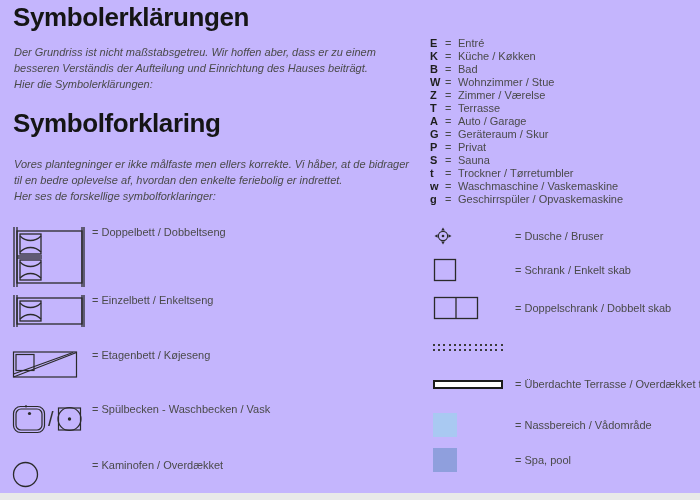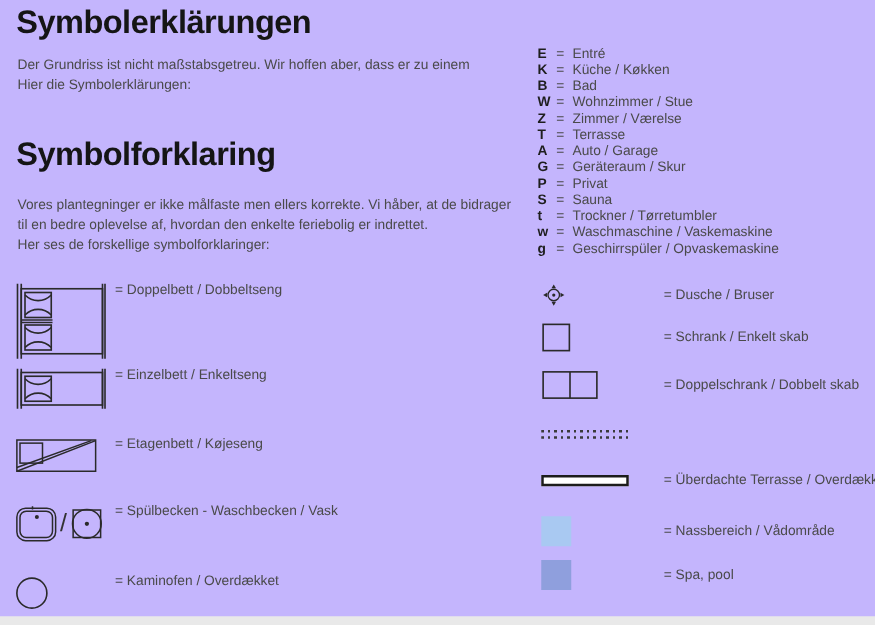--- a/index.html
+++ b/index.html
@@ -1,53 +1,54 @@
 <!DOCTYPE html>
 <html><head>
 <meta charset="utf-8">
 <style>
   html,body{margin:0;padding:0;background:#fff;}
   .page{position:relative;width:700px;height:500px;background:#c4b5fd;overflow:hidden;
         font-family:"Liberation Sans",sans-serif;color:#4a4a4a;}
   .h-title{position:absolute;left:13px;margin:0;font-size:26px;line-height:34px;
            font-weight:700;color:#151515;letter-spacing:-0.4px;white-space:nowrap;}
   .para{position:absolute;left:14px;font-size:11px;line-height:16px;color:#4a4a4a;}
-  .para div{white-space:nowrap;}
+  .para div{white-space:nowrap;font-style:italic;}
   
   .sym-row{position:absolute;left:12px;display:flex;}
   .icon-cell{width:80px;flex:none;display:flex;align-items:center;}
   .sym-label{font-size:11px;color:#4a4a4a;white-space:nowrap;}
   .slash-sep{font-size:20px;color:#333;margin:0 2px;font-weight:400;}
   
   .abbr{position:absolute;left:430px;top:37px;}
   .abbr-row{display:grid;grid-template-columns:15px 13px auto;font-size:11px;
             line-height:13px;white-space:nowrap;}
   .abbr-letter{font-weight:700;color:#1e1e1e;}
   .abbr-eq{color:#4a4a4a;}
   .abbr-label{color:#4a4a4a;}
   
-  .rsym-row{position:absolute;left:430px;display:flex;align-items:center;gap:16px;}
+  .rsym-row{position:absolute;left:430px;display:flex;align-items:center;}
   .ricon-cell{width:85px;flex:none;display:flex;align-items:center;padding-left:3px;box-sizing:border-box;}
   
   svg{display:block;}
   .dash-wrap{width:70px;}
   .dash{height:2px;background-image:repeating-linear-gradient(90deg,#3a3a3a 0,#3a3a3a 2px,transparent 2px,transparent 5.2px);}
   .dash + .dash{margin-top:3px;}
   .cov-terrace{width:70px;height:9px;border:2px solid #1c1c1c;box-sizing:border-box;background:#fff;}
   .swatch{width:24px;height:24px;}
   .bottom-strip{position:absolute;left:0;right:0;bottom:0;height:7px;background:#e9e9e9;}
 </style>
 </head>
 <body>
 
 <div class="page">
 
   <h1 class="h-title" style="top:0px">Symbolerklärungen</h1>
   <div class="para" style="top:44px">
     <div>Der Grundriss ist nicht maßstabsgetreu. Wir hoffen aber, dass er zu einem</div>
+    <div>besseren Verständis der Aufteilung und Einrichtung des Hauses beiträgt.</div>
     <div>Hier die Symbolerklärungen:</div>
   </div>
 
   <h1 class="h-title" style="top:106px">Symbolforklaring</h1>
   <div class="para" style="top:156px">
     <div>Vores plantegninger er ikke målfaste men ellers korrekte. Vi håber, at de bidrager</div>
     <div>til en bedre oplevelse af, hvordan den enkelte feriebolig er indrettet.</div>
     <div>Her ses de forskellige symbolforklaringer:</div>
   </div>
 

